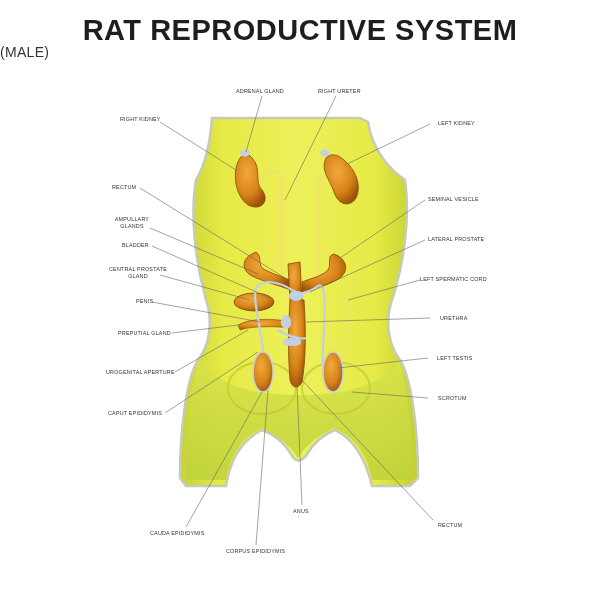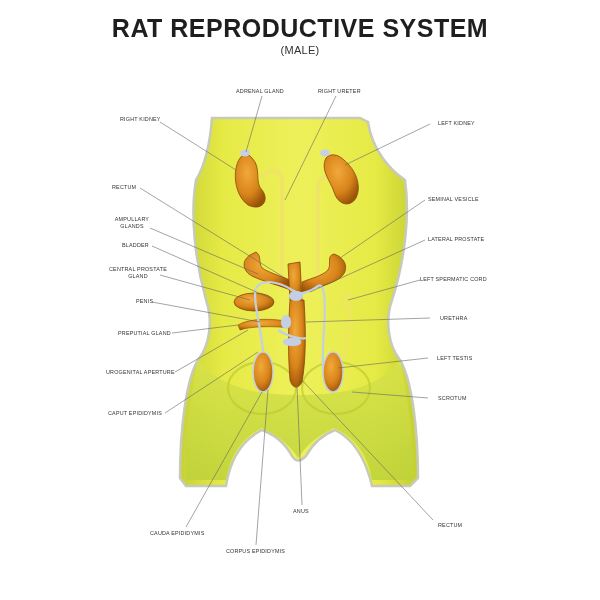--- a/index.html
+++ b/index.html
@@ -1,18 +1,18 @@
 <!DOCTYPE html>
 <html><head>
 <meta charset="utf-8">
 <style>
   html, body { margin: 0; padding: 0; background: #ffffff; }
   body { width: 600px; height: 600px; position: relative; overflow: hidden; font-family: "Liberation Sans", sans-serif; }
-  .title { position: absolute; left: 0; width: 600px; top: 14px; text-align: center; font-size: 25px; font-weight: bold; letter-spacing: 0.5px; color: #1e1e1e; }
-  .subtitle { position: absolute; left: 0; width: 600px; top: 44px; text-align: center; font-size: 11px; color: #333; letter-spacing: 0.3px; }
+  .title { position: absolute; left: 0; width: 600px; top: 14px; text-align: center; font-size: 29px; font-weight: bold; letter-spacing: 0.5px; color: #1e1e1e; }
+  .subtitle { position: absolute; left: 0; width: 600px; top: 44px; font-size: 14px; color: #333; letter-spacing: 0.3px; }
   svg.diagram { position: absolute; left: 0; top: 0; }
   .lbl { position: absolute; font-size: 5.4px; color: #333; letter-spacing: 0.2px; white-space: nowrap; line-height: 7px; text-transform: uppercase; }
   .lbl.c { text-align: center; }
 </style>
 </head>
 <body>
 
 <div class="title">RAT REPRODUCTIVE SYSTEM</div>
 <div class="subtitle">(MALE)</div>
 

